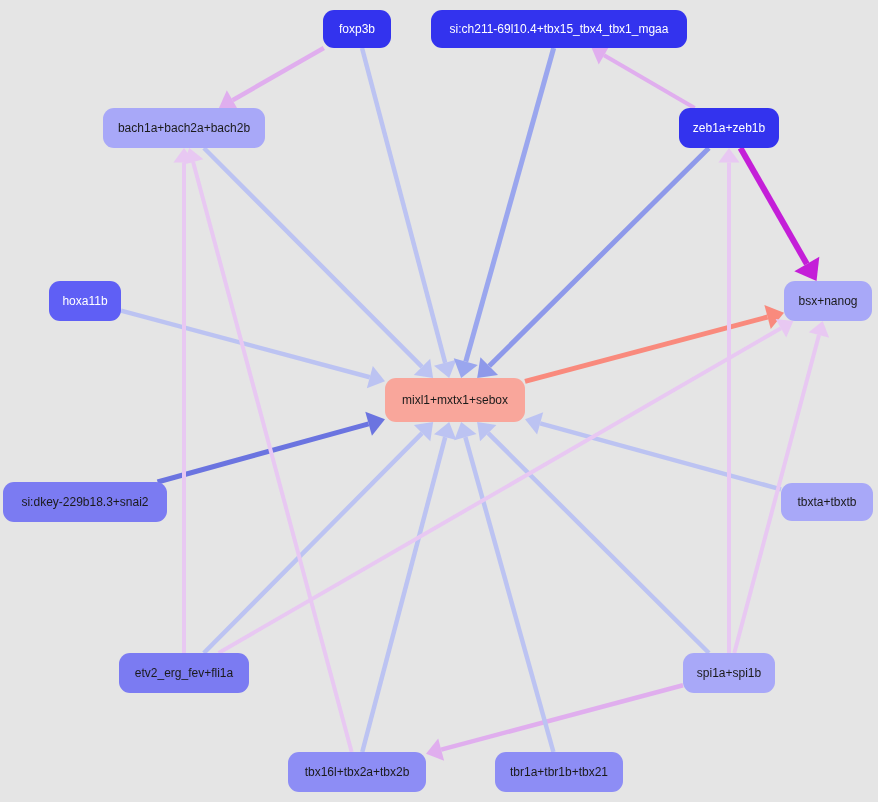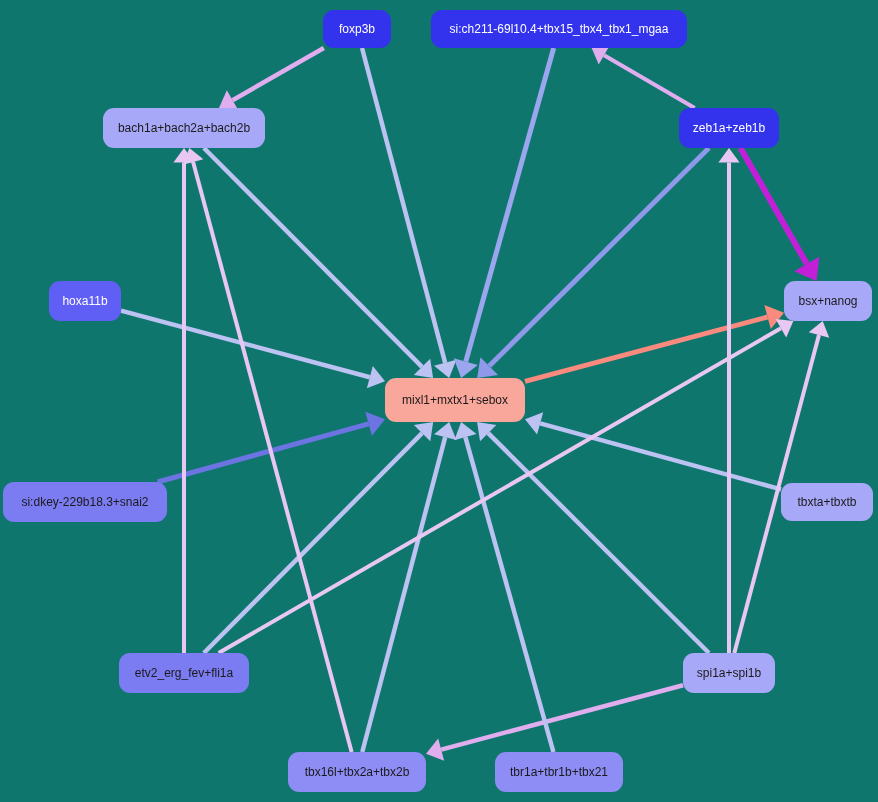--- a/index.html
+++ b/index.html
@@ -10,21 +10,21 @@
   body {
     width: 878px;
     height: 802px;
     font-family: "Liberation Sans", sans-serif;
     overflow: hidden;
   }
   #graph-root {
     position: relative;
     width: 878px;
     height: 802px;
-    background: #0f766e;
+    background: #e5e5e5;
   }
   svg#network-svg {
     position: absolute;
     left: 0;
     top: 0;
     width: 878px;
     height: 802px;
     display: block;
   }
   .node-rect {

